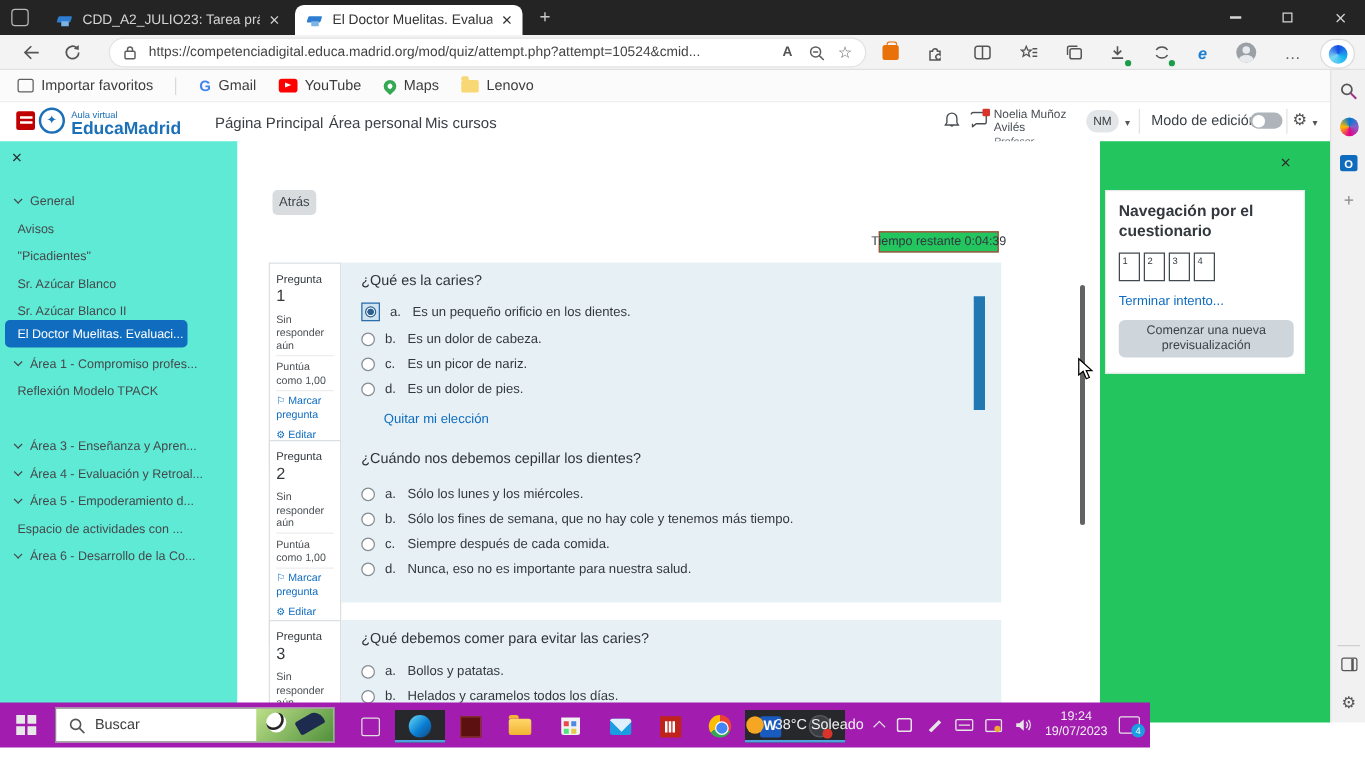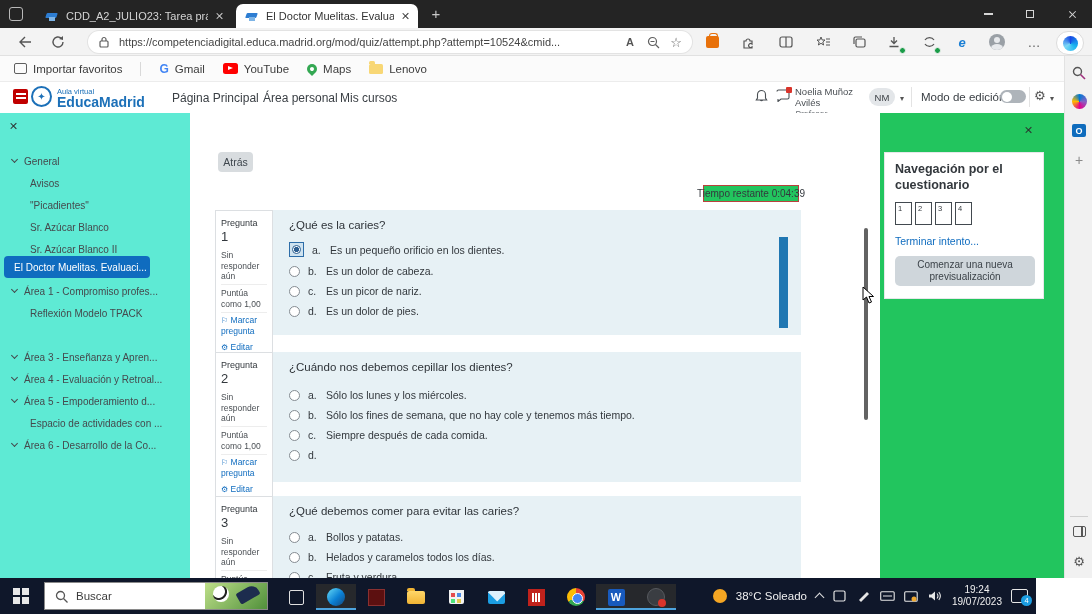--- a/index.html
+++ b/index.html
@@ -92,21 +92,21 @@
   
   .qtabs { position:absolute; top:113px; left:300px; display:flex; gap:24px; font-size:11.5px; color:#5b6670; }
   .qtab { padding-bottom:6px; }
   .qtab.active { color:#39434c; border-bottom:2.5px solid #0f6cbf; }
   .qtab .caret { font-size:8px; color:#5b6670; }
 
   
   .drawer { position:absolute; top:113px; left:0; width:190px; height:465px; background:#5eead4; }
   .drawer-x { position:absolute; left:9px; top:9px; width:10px; height:10px; color:#2b2b2b; }
   .sb-item { position:absolute; left:0; width:188px; font-size:10px; color:#45494d; display:flex; align-items:center; gap:7px; padding-left:12px; height:16px; white-space:nowrap; overflow:hidden; }
-  .sb-child { padding-left:30px; }
+  .sb-child { padding-left:14px; }
   .chev-d { width:5px; height:5px; border-right:1.4px solid #45494d; border-bottom:1.4px solid #45494d; transform:rotate(45deg); margin-top:-3px; flex:0 0 auto; }
   .sb-active { left:4px; width:146px; background:#0f6cbf; color:#fff; border-radius:4px; height:22px; padding-left:10px; font-size:10px; }
 
   
   .main { position:absolute; top:113px; left:190px; width:690px; height:465px; background:#fff; overflow:hidden; }
   .btn-back { position:absolute; left:28px; top:39px; width:35px; height:20px; background:#d8dcdf; border-radius:4px; font-size:10.5px; color:#3e464d; display:flex; align-items:center; justify-content:center; }
   .timer { position:absolute; left:513px; top:72px; width:96px; height:17px; border:1px solid #b9413c; background:#22c55e; font-size:10px; color:#33383d; display:flex; align-items:center; justify-content:center; white-space:nowrap; }
   .qblock { position:absolute; left:25px; display:flex; align-items:flex-start; }
   .qinfo { width:58px; background:#fff; border:1px solid #dcdfe2; padding:4px 5px 6px; font-size:8.5px; color:#4a4f54; line-height:1.25; }
   .qinfo > div { padding:2.5px 0; }
@@ -133,21 +133,21 @@
   .qnav-title { font-size:12.5px; font-weight:bold; color:#33383d; line-height:1.25; margin-bottom:9px; }
   .qboxes { display:flex; gap:3px; margin-bottom:10px; }
   .qbox { width:17px; height:23px; border:1.4px solid #42494f; background:#fff; font-size:7.5px; color:#33383d; padding:1px 0 0 2px; }
   .qnav-finish { font-size:10.5px; color:#0f6cbf; margin-bottom:9px; }
   .qnav-btn { width:140px; height:30px; background:#cfd6db; border-radius:5px; font-size:10px; color:#3c4349; display:flex; align-items:center; justify-content:center; text-align:center; line-height:1.25; padding:0 10px; }
 
   
   .cursor { position:absolute; left:868px; top:288px; z-index:50; }
 
   
-  .taskbar { position:absolute; bottom:0; left:0; width:1036px; height:36px; background:#0f172a; }
+  .taskbar { position:absolute; bottom:16px; left:0; width:920px; height:36px; background:#a21caf; }
   .start { position:absolute; left:13px; top:10px; width:16px; height:16px; display:grid; grid-template-columns:7px 7px; grid-template-rows:7px 7px; gap:1.5px; }
   .start span { background:#e8e8e8; }
   .tsearch { position:absolute; left:44px; top:4px; width:224px; height:28px; background:#fff; border:1px solid #8a8a8a; display:flex; align-items:center; gap:8px; padding-left:10px; overflow:hidden; }
   .tsearch .ph { font-size:11.5px; color:#3c3c3c; flex:1; }
   .tsearch-img { width:62px; height:28px; background:linear-gradient(135deg,#bfe08a,#4f8f3a); position:relative; flex:0 0 auto; }
   .tsearch-img:before { content:""; position:absolute; left:8px; top:4px; width:16px; height:16px; border-radius:50%; background:radial-gradient(circle at 35% 35%, #fff 0 40%, #222 46% 54%, #fff 60%); }
   .tsearch-img:after { content:""; position:absolute; right:8px; top:6px; width:22px; height:12px; background:#1d2c4e; transform:rotate(-30deg); border-radius:2px 8px 2px 2px; }
   .tbico { position:absolute; top:6px; width:40px; height:26px; display:flex; align-items:center; justify-content:center; }
   .taskview { width:15px; height:15px; border:1.4px solid #e0e0e0; border-radius:2px; position:relative; }
   .active-app { background:#26282c; box-shadow:inset 0 -2px 0 #4da3dd; }
@@ -447,20 +447,21 @@
         <div class="opt">
           <span class="radio"></span>
           <span class="optletter">c.</span>
           <span>Es un picor de nariz.</span>
         </div>
         <div class="opt">
           <span class="radio"></span>
           <span class="optletter">d.</span>
           <span>Es un dolor de pies.</span>
         </div>
+        <div class="clear-link">Quitar mi elección</div>
         <div class="bluebar"></div>
       </div>
     </div>
 
     <div class="qblock" style="top:239px">
       <div class="qinfo">
         <div><span class="qlabel">Pregunta</span> <span class="qnum">2</span></div>
         <div>Sin responder aún</div>
         <div class="sep">Puntúa como 1,00</div>
         <div class="sep qlink"><span class="ic">⚐</span> <span>Marcar pregunta</span></div>
@@ -479,20 +480,21 @@
           <span>Sólo los fines de semana, que no hay cole y tenemos más tiempo.</span>
         </div>
         <div class="opt">
           <span class="radio"></span>
           <span class="optletter">c.</span>
           <span>Siempre después de cada comida.</span>
         </div>
         <div class="opt">
           <span class="radio"></span>
           <span class="optletter">d.</span>
+          <span>Nunca, eso no es importante para nuestra salud.</span>
         </div>
       </div>
     </div>
 
     <div class="qblock" style="top:383px">
       <div class="qinfo">
         <div><span class="qlabel">Pregunta</span> <span class="qnum">3</span></div>
         <div>Sin responder aún</div>
         <div class="sep">Puntúa como 1,00</div>
 

